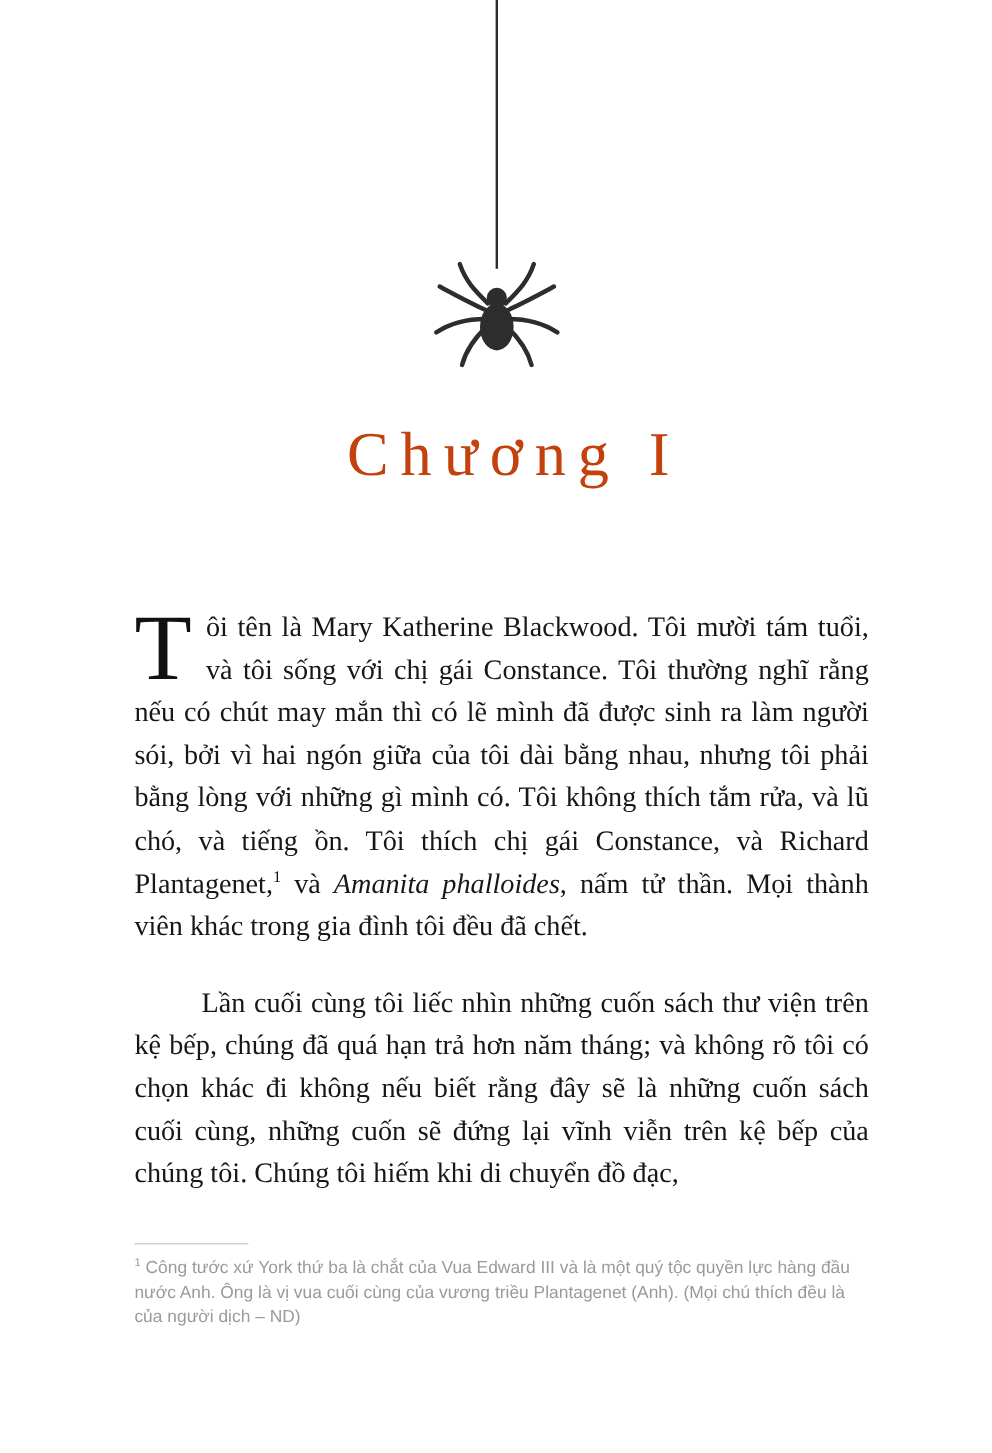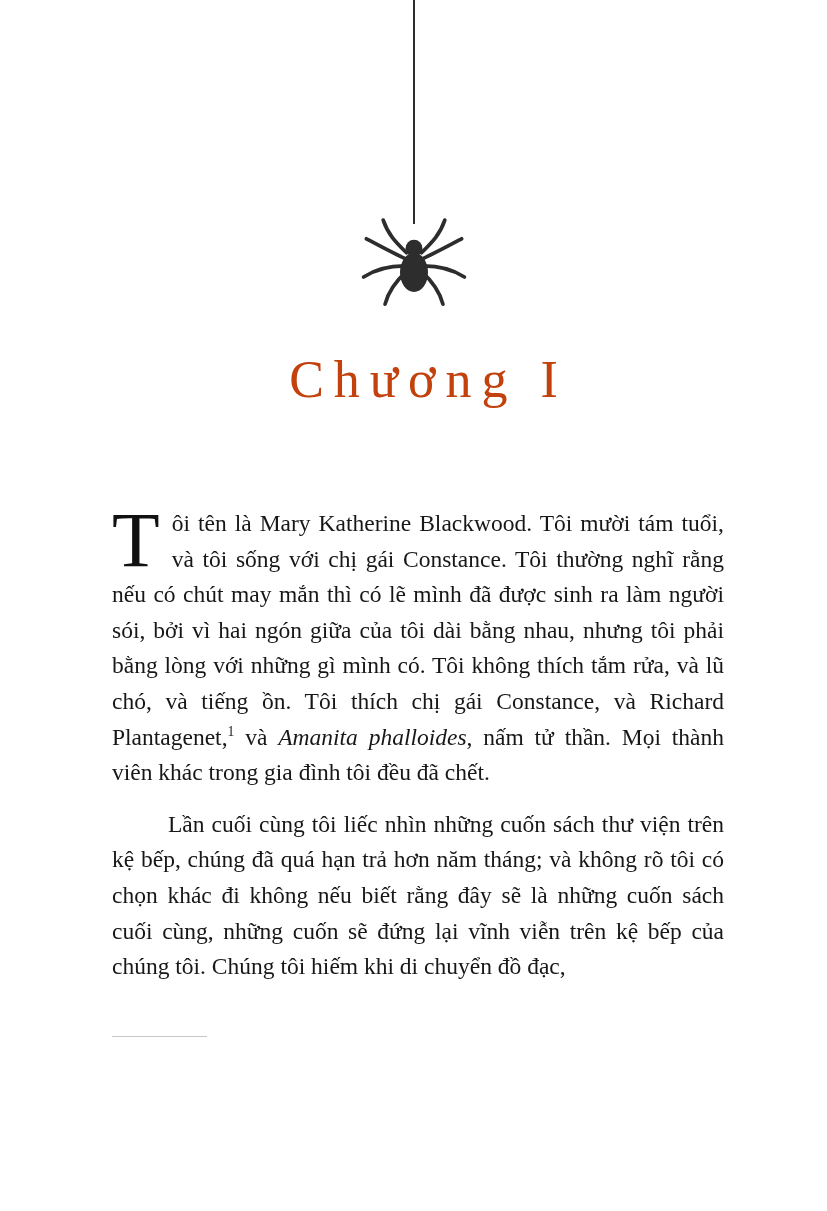--- a/index.html
+++ b/index.html
@@ -66,21 +66,21 @@
     padding: 4px 12px 0 0;
     color: #111111;
     font-weight: 400;
   }
   .para sup {
     font-size: 0.58em;
     vertical-align: super;
     line-height: 0;
   }
   .p2 {
-    margin-top: 16px;
+    margin-top: 28px;
     text-indent: 56px;
   }
   em { }
 
   
   .footnote {
     position: absolute;
     left: 112px;
     top: 1036px;
     width: 616px;
@@ -126,13 +126,14 @@
 
 <h1 class="title">Chương I</h1>
 
 <div class="content">
   <p class="para p1"><span class="dropcap">T</span><span>ôi tên là Mary Katherine Blackwood. Tôi mười tám tuổi, và tôi sống với chị gái Constance. Tôi thường nghĩ rằng nếu có chút may mắn thì có lẽ mình đã được sinh ra làm người sói, bởi vì hai ngón giữa của tôi dài bằng nhau, nhưng tôi phải bằng lòng với những gì mình có. Tôi không thích tắm rửa, và lũ chó, và tiếng ồn. Tôi thích chị gái Constance, và Richard Plantagenet,</span><sup>1</sup><span> và </span><em>Amanita phalloides</em><span>, nấm tử thần. Mọi thành viên khác trong gia đình tôi đều đã chết.</span></p>
   <p class="para p2">Lần cuối cùng tôi liếc nhìn những cuốn sách thư viện trên kệ bếp, chúng đã quá hạn trả hơn năm tháng; và không rõ tôi có chọn khác đi không nếu biết rằng đây sẽ là những cuốn sách cuối cùng, những cuốn sẽ đứng lại vĩnh viễn trên kệ bếp của chúng tôi. Chúng tôi hiếm khi di chuyển đồ đạc,</p>
 </div>
 
 <div class="footnote">
   <div class="footnote-rule"></div>
+  <p><sup>1</sup><span> Công tước xứ York thứ ba là chắt của Vua Edward III và là một quý tộc quyền lực hàng đầu nước Anh. Ông là vị vua cuối cùng của vương triều Plantagenet (Anh). (Mọi chú thích đều là của người dịch – ND)</span></p>
 </div>
 
 </body></html>

